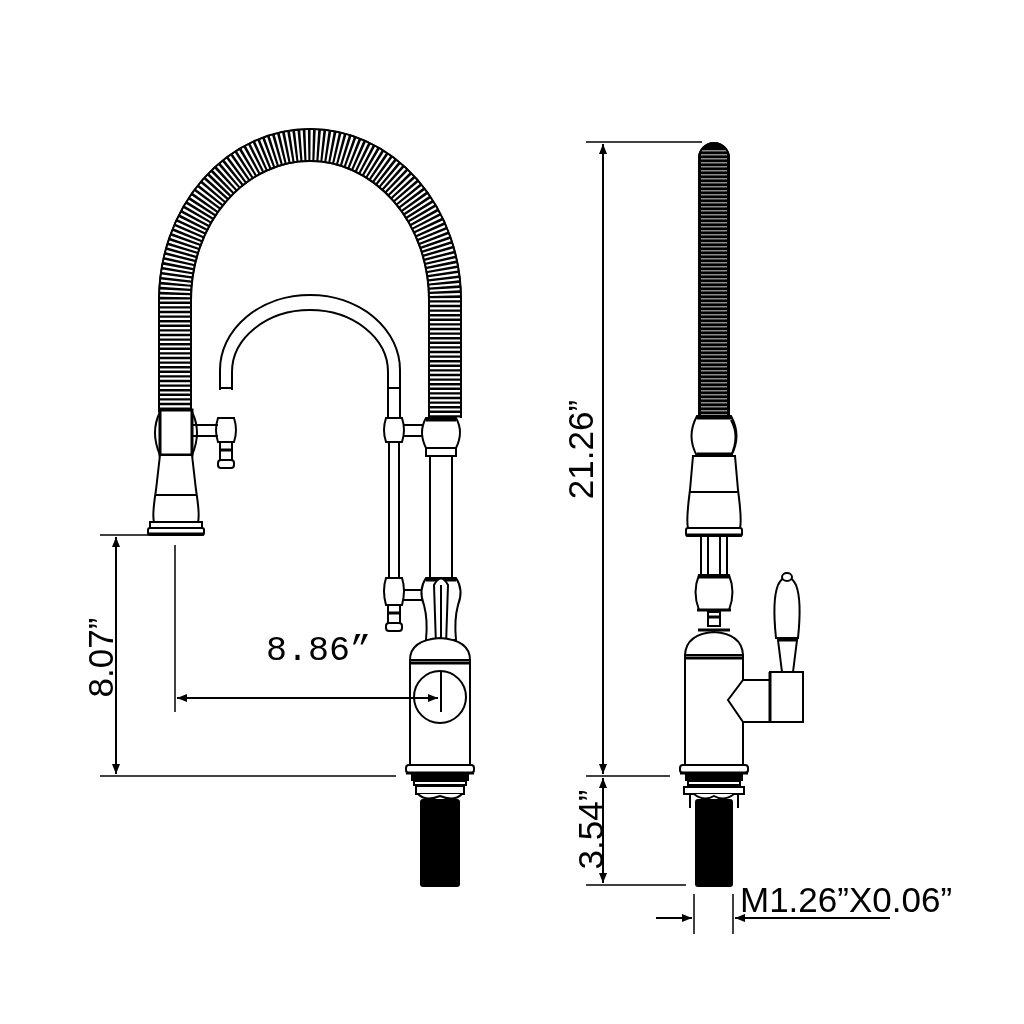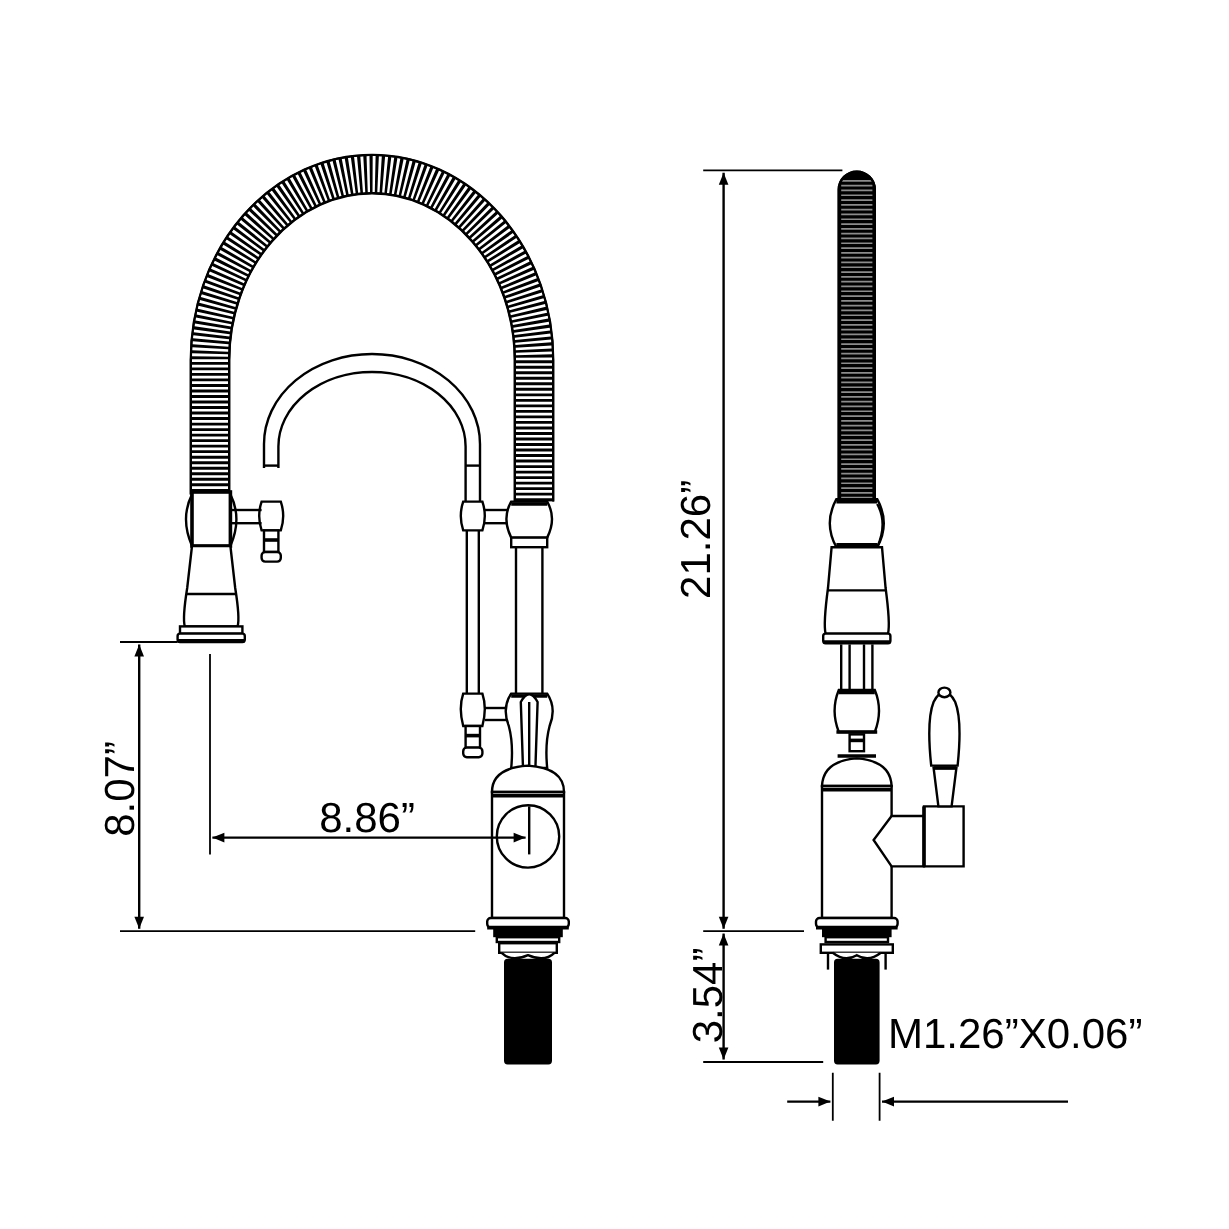--- a/index.html
+++ b/index.html
@@ -206,19 +206,19 @@
 
     <line x1="694" y1="894" x2="694" y2="934" stroke-width="1.5"></line>
     <line x1="733" y1="894" x2="733" y2="934" stroke-width="1.5"></line>
     <line x1="656" y1="918" x2="692" y2="918" marker-end="url(#arrow)"></line>
     <line x1="890" y1="918" x2="735" y2="918" marker-end="url(#arrow)"></line>
   </g>
 </svg>
 
 <div class="dim-label rot" style="left:50px; top:640px; width:100px; text-align:center;">8.07”</div>
 
-<div class="dim-label" style="left:266px; top:664px;">8.86”</div>
+<div class="dim-label" style="left:266px; top:634px;font-family:Liberation Mono, monospace;">8.86”</div>
 
 <div class="dim-label rot" style="left:520px; top:432px; width:120px; text-align:center;">21.26”</div>
 
 <div class="dim-label rot" style="left:540px; top:812px; width:100px; text-align:center;">3.54”</div>
 
-<div class="dim-label" style="left:740px; top:844px;">M1.26”X0.06”</div>
+<div class="dim-label" style="left:740px; top:882px;">M1.26”X0.06”</div>
 
 </body></html>

